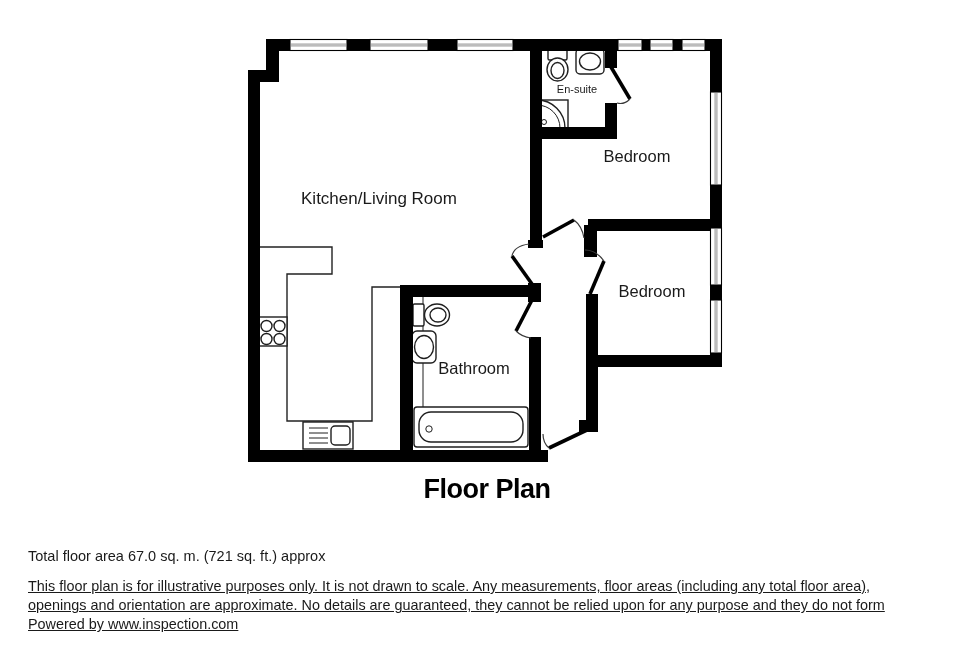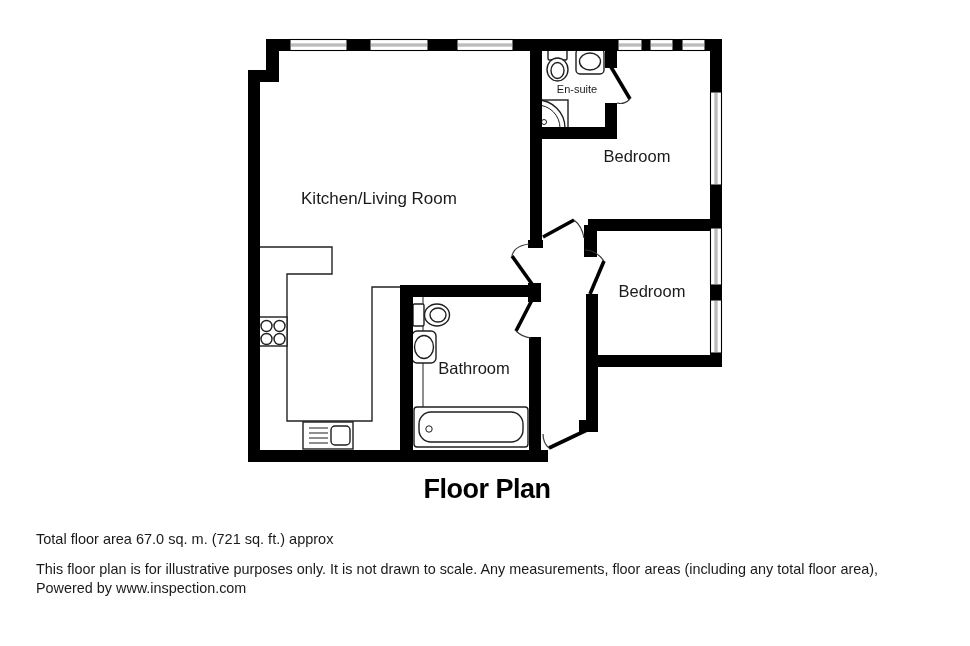--- a/index.html
+++ b/index.html
@@ -15,23 +15,23 @@
   .fx{fill:#ffffff;stroke:var(--fx);stroke-width:1.4;}
   .fxline{fill:none;stroke:var(--fx);stroke-width:1.4;}
   .thin{stroke-width:1;}
   .counter{fill:none;stroke:#222222;stroke-width:1.4;}
   .room-label{font-family:"Liberation Sans",sans-serif;font-size:16.5px;fill:var(--text);
               text-anchor:middle;}
   .room-label.small{font-size:11px;}
   .room-label.big{font-size:17px;}
   .plan-title{font-family:"Liberation Sans",sans-serif;font-size:27px;font-weight:bold;
               fill:#000;text-anchor:middle;letter-spacing:-0.5px;}
-  .footer{position:absolute;left:36px;color:var(--text);}
+  .footer{position:absolute;left:28px;color:var(--text);margin-top:17px;}
   .footer-area{top:531px;font-size:14.5px;}
-  .footer-disclaimer{top:560px;font-size:14.4px;line-height:19.2px;}
+  .footer-disclaimer{top:560px;font-size:14.4px;line-height:19.2px;text-decoration:underline;}
   .footer div{white-space:nowrap;}
 </style>
 </head>
 <body>
 
 <div class="stage">
   <svg width="970" height="646" viewBox="0 0 970 646">
 
     <g>
       <path class="counter" d="M259,247 L332,247 L332,274 L287,274 L287,421 L372,421 L372,287 L402,287"></path>
@@ -185,15 +185,16 @@
     <text class="room-label" x="637" y="162">Bedroom</text>
     <text class="room-label" x="652" y="297">Bedroom</text>
     <text class="room-label" x="474" y="374">Bathroom</text>
 
     <text class="plan-title" x="487" y="498">Floor Plan</text>
   </svg>
 
   <div class="footer footer-area">Total floor area 67.0 sq. m. (721 sq. ft.) approx</div>
   <div class="footer footer-disclaimer">
     <div>This floor plan is for illustrative purposes only. It is not drawn to scale. Any measurements, floor areas (including any total floor area),</div>
+    <div>openings and orientation are approximate. No details are guaranteed, they cannot be relied upon for any purpose and they do not form</div>
     <div>Powered by www.inspection.com</div>
   </div>
 </div>
 
 </body></html>

